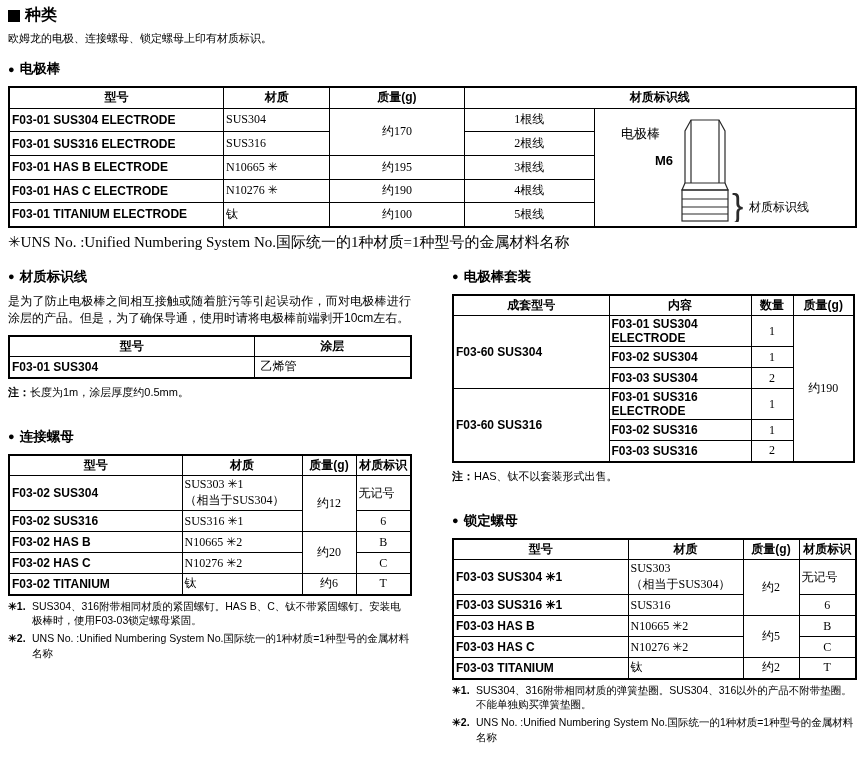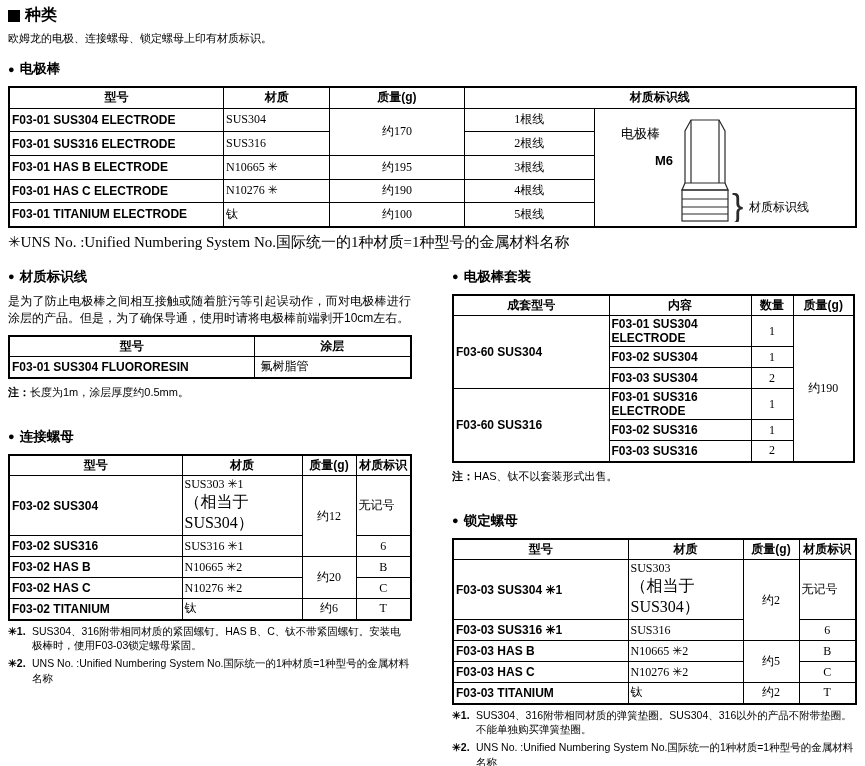--- a/index.html
+++ b/index.html
@@ -22,21 +22,21 @@
   .t th, .t td { border:1px solid #000; font-size:12px; vertical-align:middle; padding:1px 2px; }
   .t th { font-weight:700; text-align:center; height:21px; font-size:12px; }
   .model { font-weight:700; font-size:11px; text-align:left; font-family:"Liberation Sans",sans-serif; }
   .model-l { text-align:left; padding-left:32px; }
   .mat { font-family:"Liberation Serif",serif; text-align:left; padding-left:6px; }
   .ctr { font-family:"Liberation Serif",serif; text-align:center; }
   .cjk-ctr { text-align:left; }
   .t1 td { height:23px; }
   .t2 td { height:21px; }
   .t-std td { height:21px; }
-  .mat2 { font-size:16px; }
+  .mat2 { font-size:12px; }
 
   
   .foot { font-size:15px; margin-top:5px; font-family:"Liberation Serif",serif; }
   .note { font-size:11px; margin-top:6px; display:flex; }
   .note .nl { font-weight:700; flex-shrink:0; }
   .fn { display:flex; font-size:10.5px; line-height:1.4; margin-top:3px; }
   .fn .fl { width:24px; flex-shrink:0; font-weight:700; }
   .fn .ft { flex:1; }
 
   
@@ -144,22 +144,22 @@
         <colgroup>
             <col style="width:245px">
             <col style="width:157px">
           </colgroup>
         <tbody>
             <tr>
           <th>型号</th>
           <th>涂层</th>
         </tr>
         <tr>
-          <td class="model model-l">F03-01 SUS304 FLUORORESIN</td>
-          <td style="text-align:left;padding-left:6px;">氟树脂管</td>
+          <td class="model model-l">F03-01 SUS304</td>
+          <td class="cjk-ctr" style="text-align:left;padding-left:6px;">乙烯管</td>
         </tr>
       </tbody>
         </table>
       <div class="note">
         <span class="nl">注：</span>
         <span>长度为1m，涂层厚度约0.5mm。</span>
       </div>
 
       <div class="sec mt28">
         <span class="bullet">●</span>

